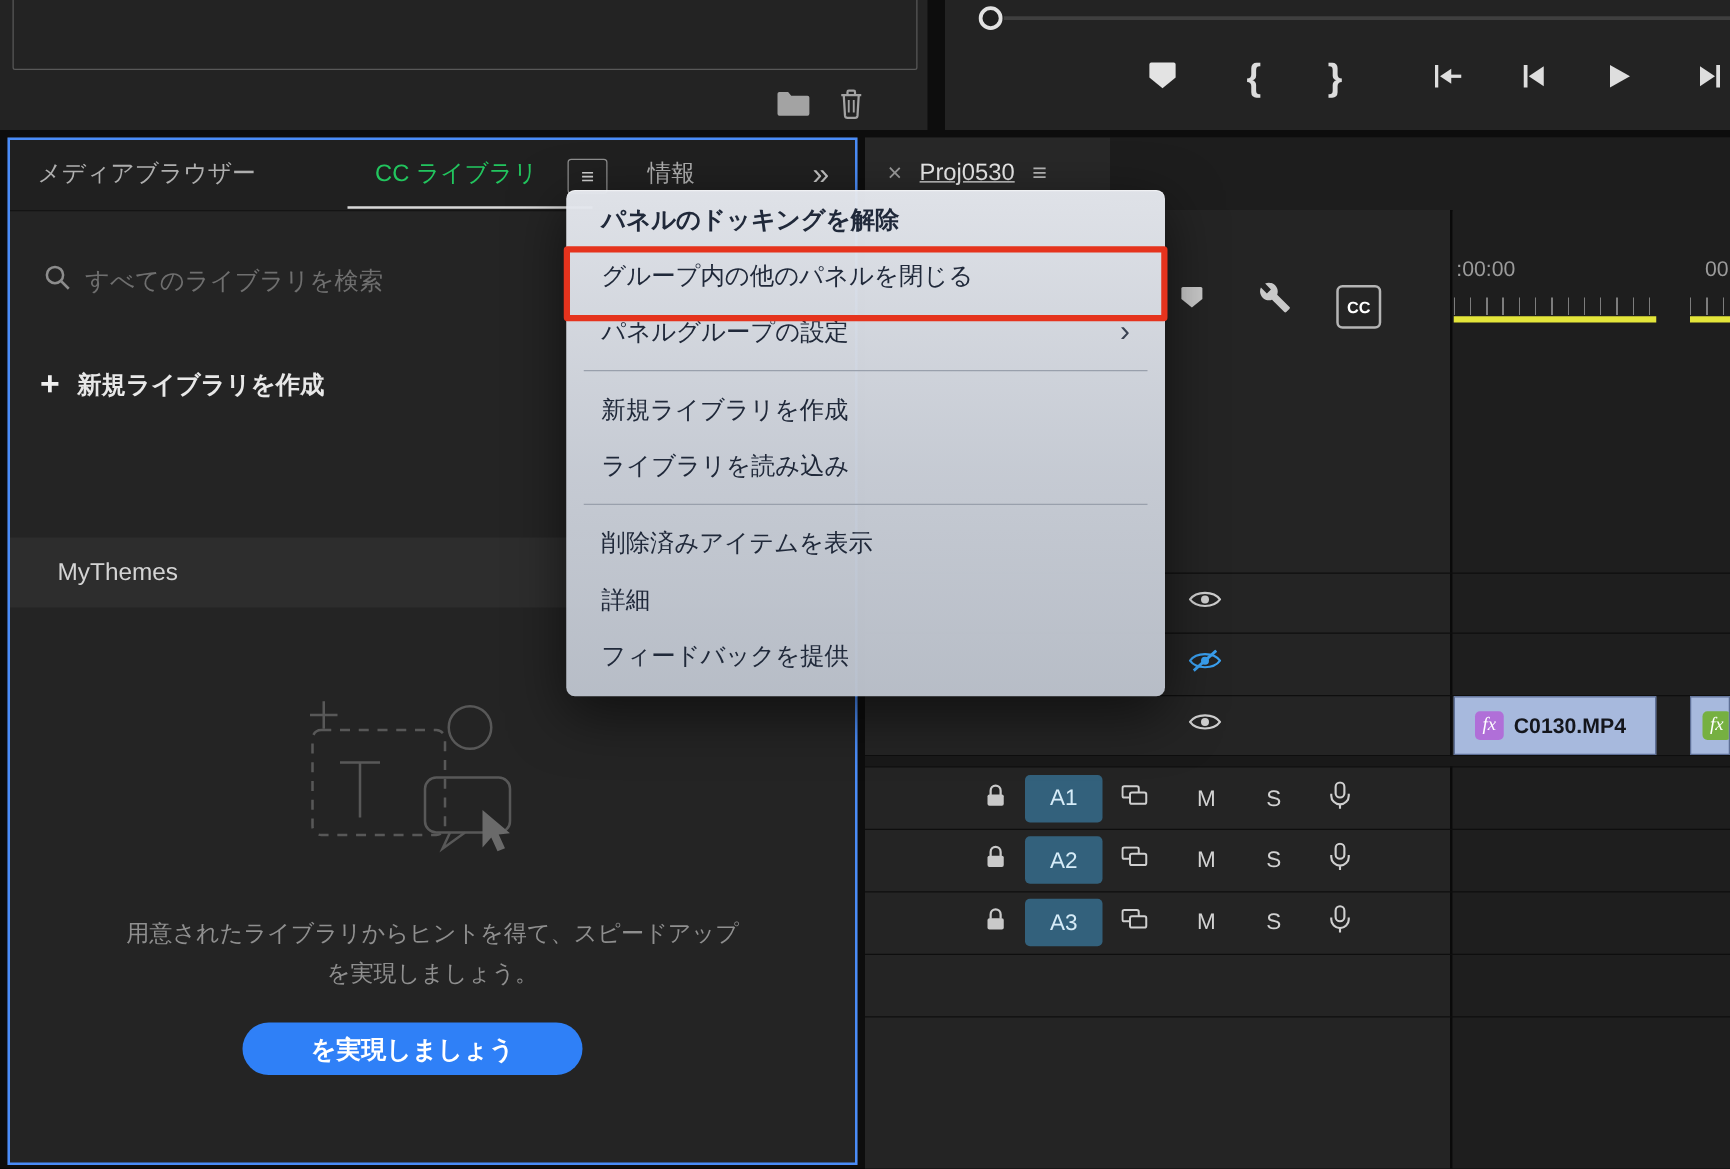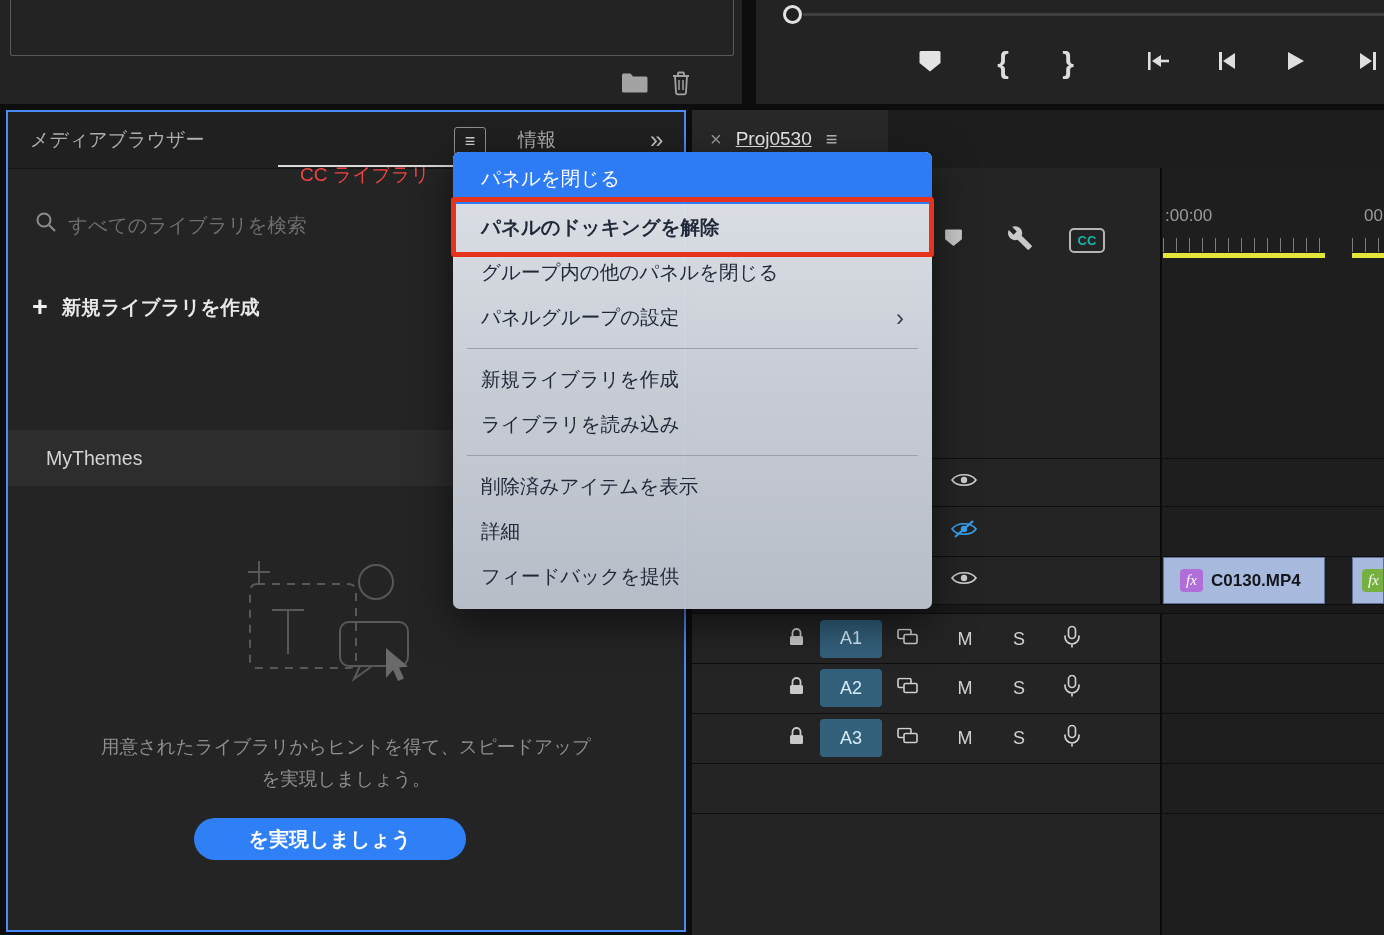--- a/index.html
+++ b/index.html
@@ -19,21 +19,21 @@
   #scrub-line{position:absolute;left:47px;top:13px;right:0;height:3px;background:#3f3f3f;}
   #scrub-knob{position:absolute;left:27px;top:5px;width:19px;height:19px;border:3px solid #e2e2e2;border-radius:50%;background:#1f1f1f;box-sizing:border-box;}
   .ticon{position:absolute;top:46px;width:34px;height:34px;display:flex;align-items:center;justify-content:center;color:#dcdcdc;}
   .brace{font-size:30px;font-weight:bold;line-height:34px;}
 
   
   #lib-panel{left:6px;top:110px;width:680px;height:822px;background:#242424;
              border:2px solid var(--focus-border,#4a8cf7);box-sizing:border-box;overflow:hidden;}
   #lib-tabbar{position:absolute;left:0;right:0;top:0;height:56px;background:#202020;border-bottom:1px solid #141414;}
   .tab-label{position:absolute;top:0;line-height:56px;font-size:19px;color:#aeaeae;}
-  #tab-cc{color:#ef4444;margin-top:35px;}
+  #tab-cc{color:#22c55e;}
   #lib-menu-btn{position:absolute;left:446px;top:15px;width:30px;height:26px;border:1px solid #8f8f8f;border-radius:3px;
                 display:flex;align-items:center;justify-content:center;color:#cfcfcf;font-size:18px;}
   #tab-underline{position:absolute;left:270px;top:53px;width:196px;height:2px;background:#d8d8d8;}
   #lib-overflow{position:absolute;left:642px;top:0;line-height:56px;font-size:24px;color:#c2c2c2;letter-spacing:-2px;}
   #lib-search-icon{position:absolute;left:26px;top:98px;}
   #lib-search-input{position:absolute;left:58px;top:92px;width:430px;height:40px;background:transparent;border:none;outline:none;
                     font-size:19.5px;color:#e0e0e0;font-family:inherit;}
   #lib-search-input::placeholder{color:#6f6f6f;}
   #lib-create{position:absolute;left:24px;top:170px;height:50px;display:flex;align-items:center;gap:14px;}
   #lib-create .plus{font-size:27px;color:#efefef;font-weight:bold;line-height:50px;}
@@ -49,21 +49,21 @@
   #tl-panel{left:692px;top:110px;width:692px;height:825px;background:#232323;overflow:hidden;}
   #tl-tabbar{position:absolute;left:0;right:0;top:0;height:58px;background:#1d1d1d;border-bottom:1px solid #101010;}
   #tl-tab{position:absolute;left:0;top:0;width:196px;height:58px;background:#282828;display:flex;align-items:center;gap:14px;padding-left:18px;box-sizing:border-box;}
   #tl-close{color:#9a9a9a;font-size:20px;}
   #tl-title{color:#e9e9e9;font-size:19px;text-decoration:underline;}
   #tl-menu{color:#b5b5b5;font-size:20px;}
   #tl-headercol{position:absolute;left:0;top:58px;width:468px;height:767px;background:#242424;}
   #tl-lanecol{position:absolute;left:470px;top:58px;width:222px;height:767px;background:#1e1e1e;}
   #tl-vline{position:absolute;left:468px;top:58px;width:2px;height:767px;background:#0a0a0a;}
   .tbicon{position:absolute;top:113px;width:36px;height:34px;display:flex;align-items:center;justify-content:center;}
-  #cc-badge{left:377px;top:118px;width:36px;height:25px;border:2px solid #b5b5b5;border-radius:5px;color:#14b8a6;
+  #cc-badge{left:377px;top:118px;width:36px;height:35px;border:2px solid #b5b5b5;border-radius:5px;color:#ffffff;
             font-size:13px;font-weight:bold;box-sizing:border-box;}
   .tc{position:absolute;top:96px;font-size:17px;color:#9b9b9b;}
   .ticks{position:absolute;top:128px;height:14px;
          background:repeating-linear-gradient(90deg,#7d7d7d 0,#7d7d7d 1px,transparent 1px,transparent 13px);}
   .ybar{position:absolute;top:143px;height:5px;background:var(--marker-yellow,#e3e53a);}
   .rsep{position:absolute;left:0;width:692px;height:1px;background:#0e0e0e;}
   #av-divider{position:absolute;left:0;top:495px;width:692px;height:8px;background:#191919;}
   .trow{position:absolute;left:0;width:692px;}
   .ritem{position:absolute;top:50%;transform:translateY(-50%);}
   .mslabel{font-size:18px;color:#d2d2d2;width:24px;text-align:center;}
@@ -373,21 +373,20 @@
       <span class="fxbadge" style="background:var(--fx-purple,#b06fd8);">fx</span>
       <span class="clip-name">C0130.MP4</span>
     </div>
     <div class="clip" style="left:660px;width:32px;padding-left:9px;">
       <span class="fxbadge" style="background:var(--fx-green,#76b041);">fx</span>
     </div>
   </div>
 
   <div id="ctx-menu">
     <div id="annotation-box"></div>
-    <div class="mi hl">パネルを閉じる</div>
     <div class="mi boxed">パネルのドッキングを解除</div>
     <div class="mi">グループ内の他のパネルを閉じる</div>
     <div class="mi">
       <span>パネルグループの設定</span>
       <span class="arrow">›</span>
     </div>
     <div class="msep"></div>
     <div class="mi">新規ライブラリを作成</div>
     <div class="mi">ライブラリを読み込み</div>
     <div class="msep"></div>

